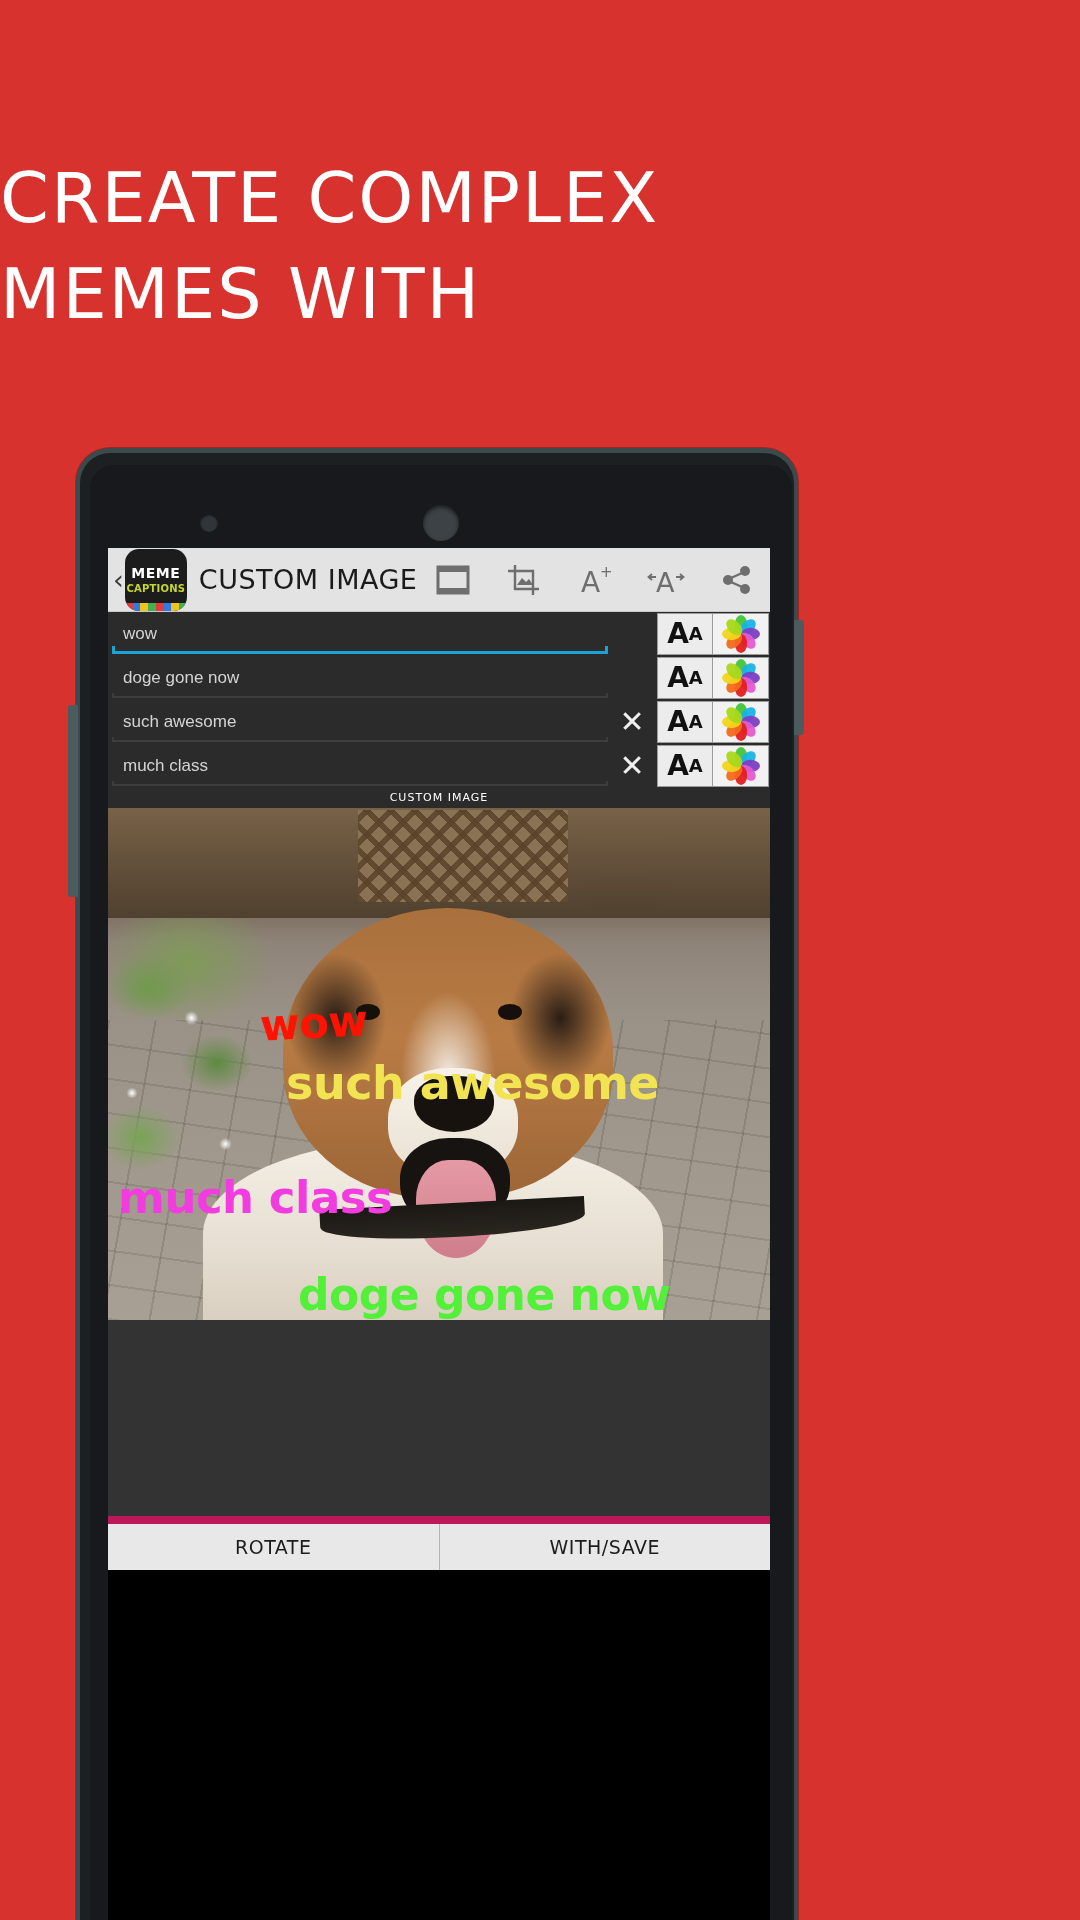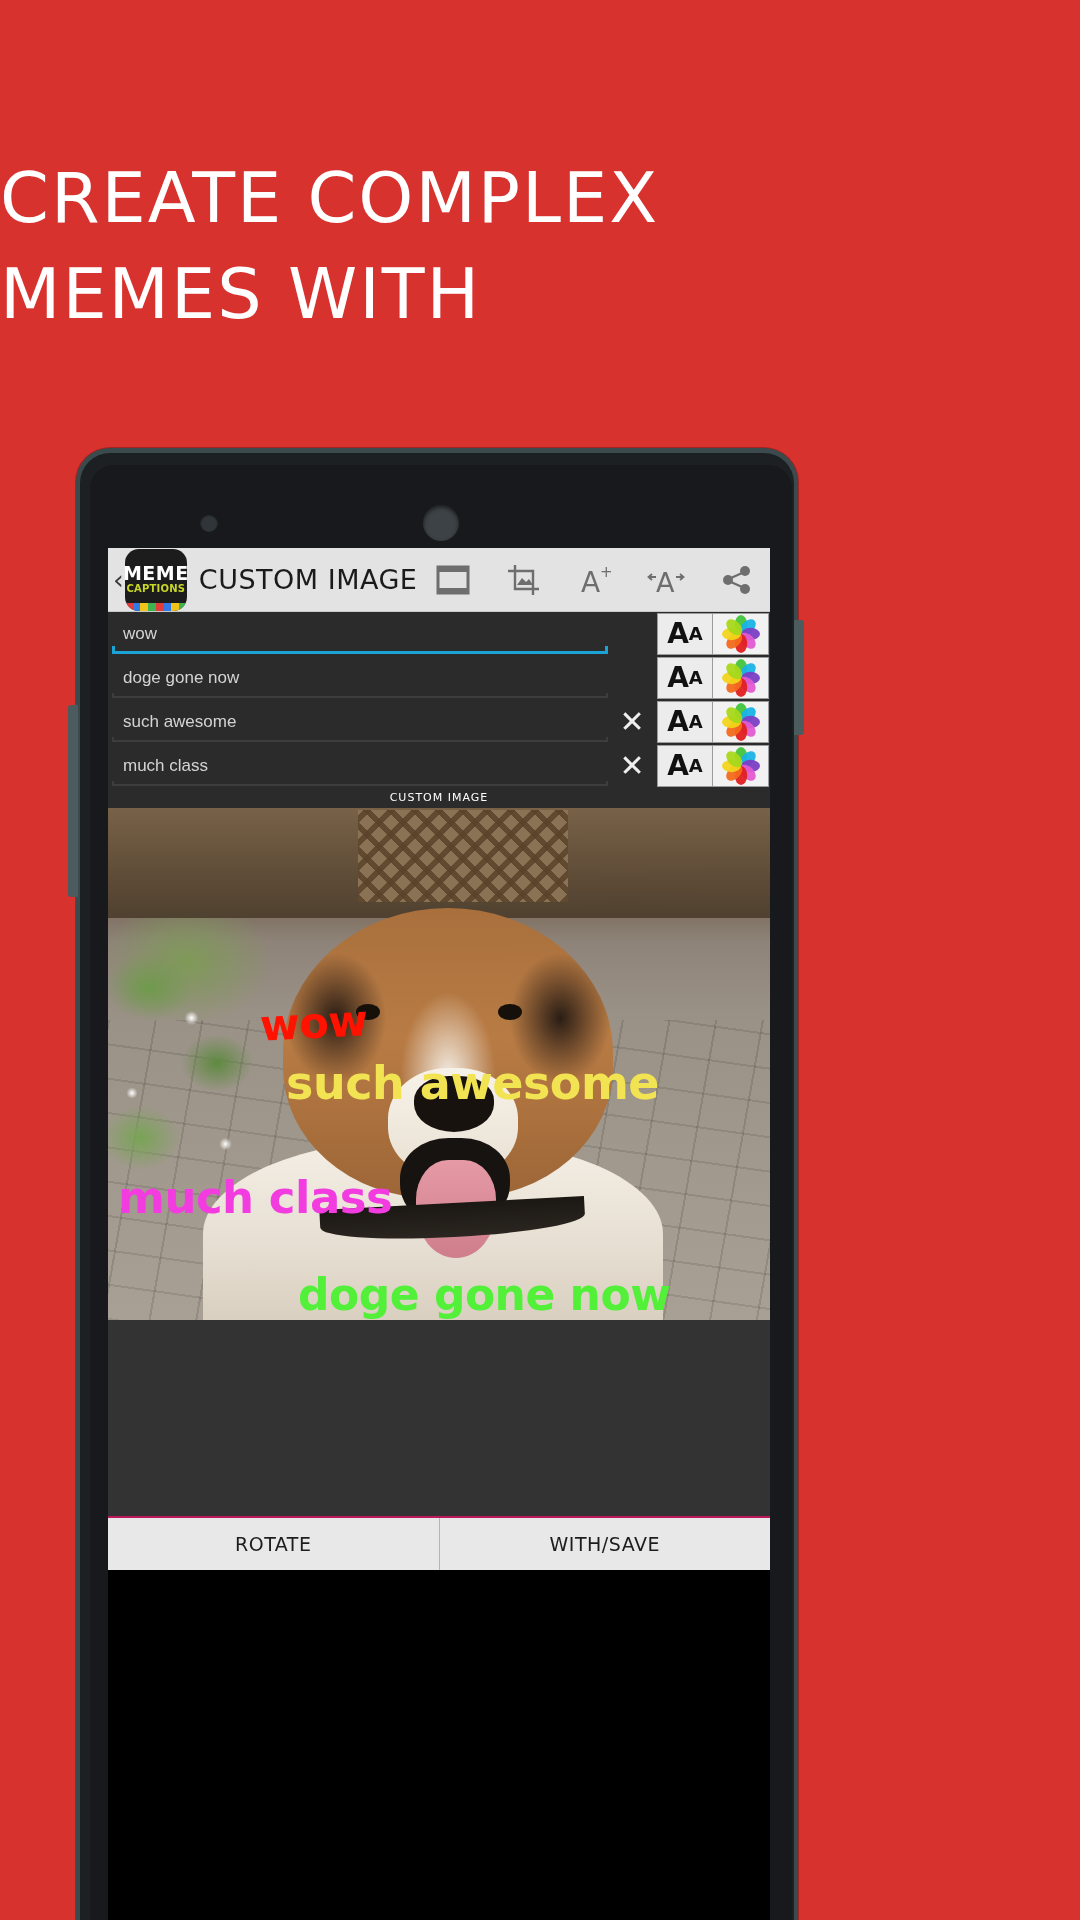--- a/index.html
+++ b/index.html
@@ -76,21 +76,21 @@
     width:20px; margin-left:5px; color:#3a3a3a;
     font-size:27px; line-height:1; text-align:center;
     font-family:"DejaVu Sans", sans-serif;
   }
   .applogo {
     width:62px; height:62px; border-radius:14px;
     background:#1c1c1c; position:relative; flex:0 0 auto;
     margin-left:1px; overflow:hidden;
     display:flex; flex-direction:column; align-items:center; justify-content:center;
   }
-  .applogo .l1 { color:#fff; font-weight:bold; font-size:19px; letter-spacing:.5px; font-family:"DejaVu Sans", sans-serif; line-height:19px;}
+  .applogo .l1 { color:#fff; font-weight:bold; font-size:14px; letter-spacing:.5px; font-family:"DejaVu Sans", sans-serif; line-height:19px;}
   .applogo .l2 { color:#c9d627; font-weight:bold; font-size:10px; letter-spacing:.2px; font-family:"DejaVu Sans", sans-serif; line-height:12px;}
   .applogo .strip { position:absolute; left:0; bottom:0; width:100%; height:8px; display:flex; }
   .applogo .strip i { flex:1; }
   .tb-title {
     margin-left:12px; color:#1b1b1b; font-size:27px;
     letter-spacing:.5px; white-space:nowrap;
     font-family:"DejaVu Sans", sans-serif;
   }
   .tb-icons { margin-left:auto; display:flex; align-items:center; height:100%; }
   .tb-ic { width:71px; height:64px; display:flex; align-items:center; justify-content:center; }
@@ -242,21 +242,21 @@
   }
   .cap-wow      { left:152px; top:190px;  font-size:43px; color:#ff1200; transform:rotate(-3deg); }
   .cap-such     { left:178px; top:248px;  font-size:46px; color:#f2e352; }
   .cap-much     { left:10px;  top:363px;  font-size:45px; color:#f23ce0; }
   .cap-doge     { left:190px; top:461px;  font-size:44px; color:#53f03a; }
 
   
   .canvas-blank { background:#333333; height:196px; }
 
   
-  .btnbar { display:flex; background:#e8e8e8; height:54px; border-top:2px solid #be185d; }
+  .btnbar { display:flex; background:#e8e8e8; height:54px; border-top:8px solid #be185d; }
   .btnbar .bb {
     flex:1; display:flex; align-items:center; justify-content:center;
     color:#1d1d1d; font-size:19px; letter-spacing:.5px;
     font-family:"DejaVu Sans", sans-serif;
     border-right:1px solid #b5b5b5;
   }
   .btnbar .bb:last-child { border-right:none; }
   .navbar { height:40px; background:#000; }
 </style>
 </head>

